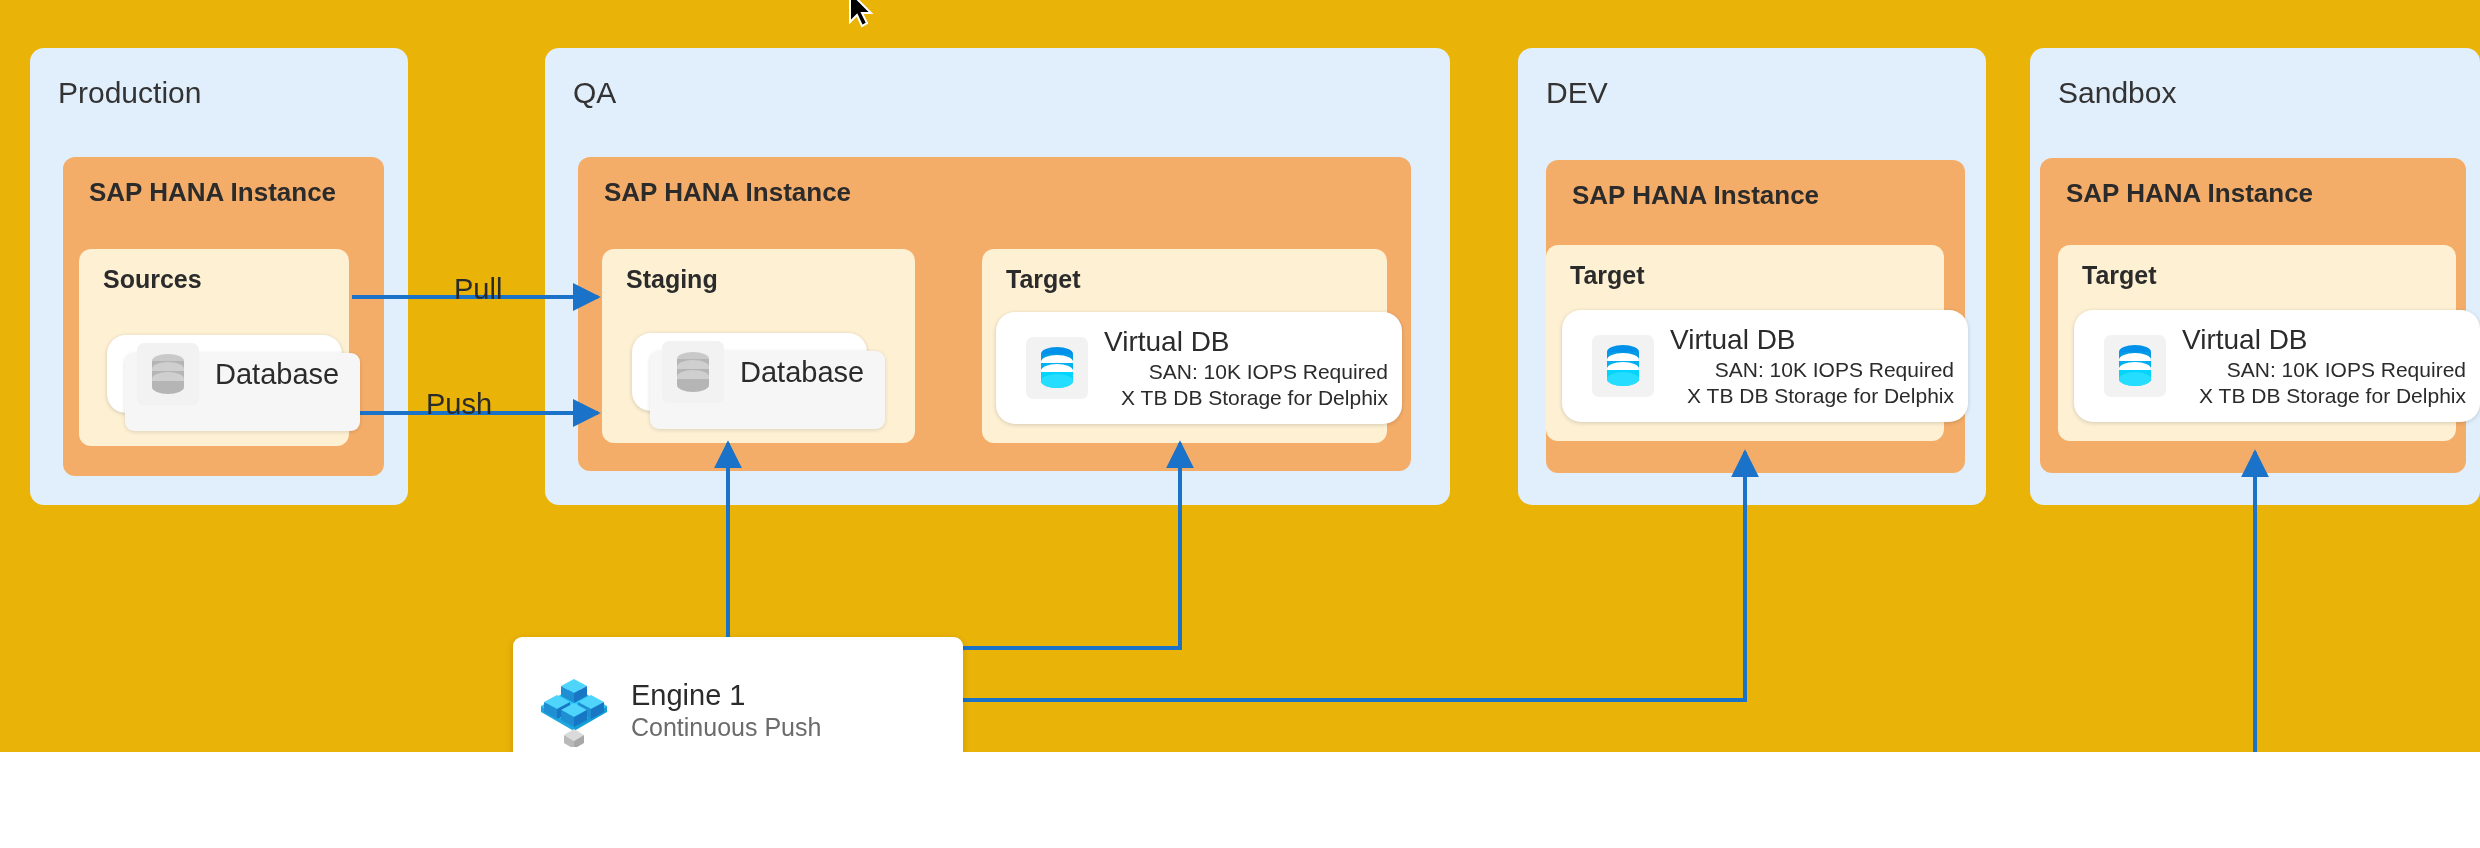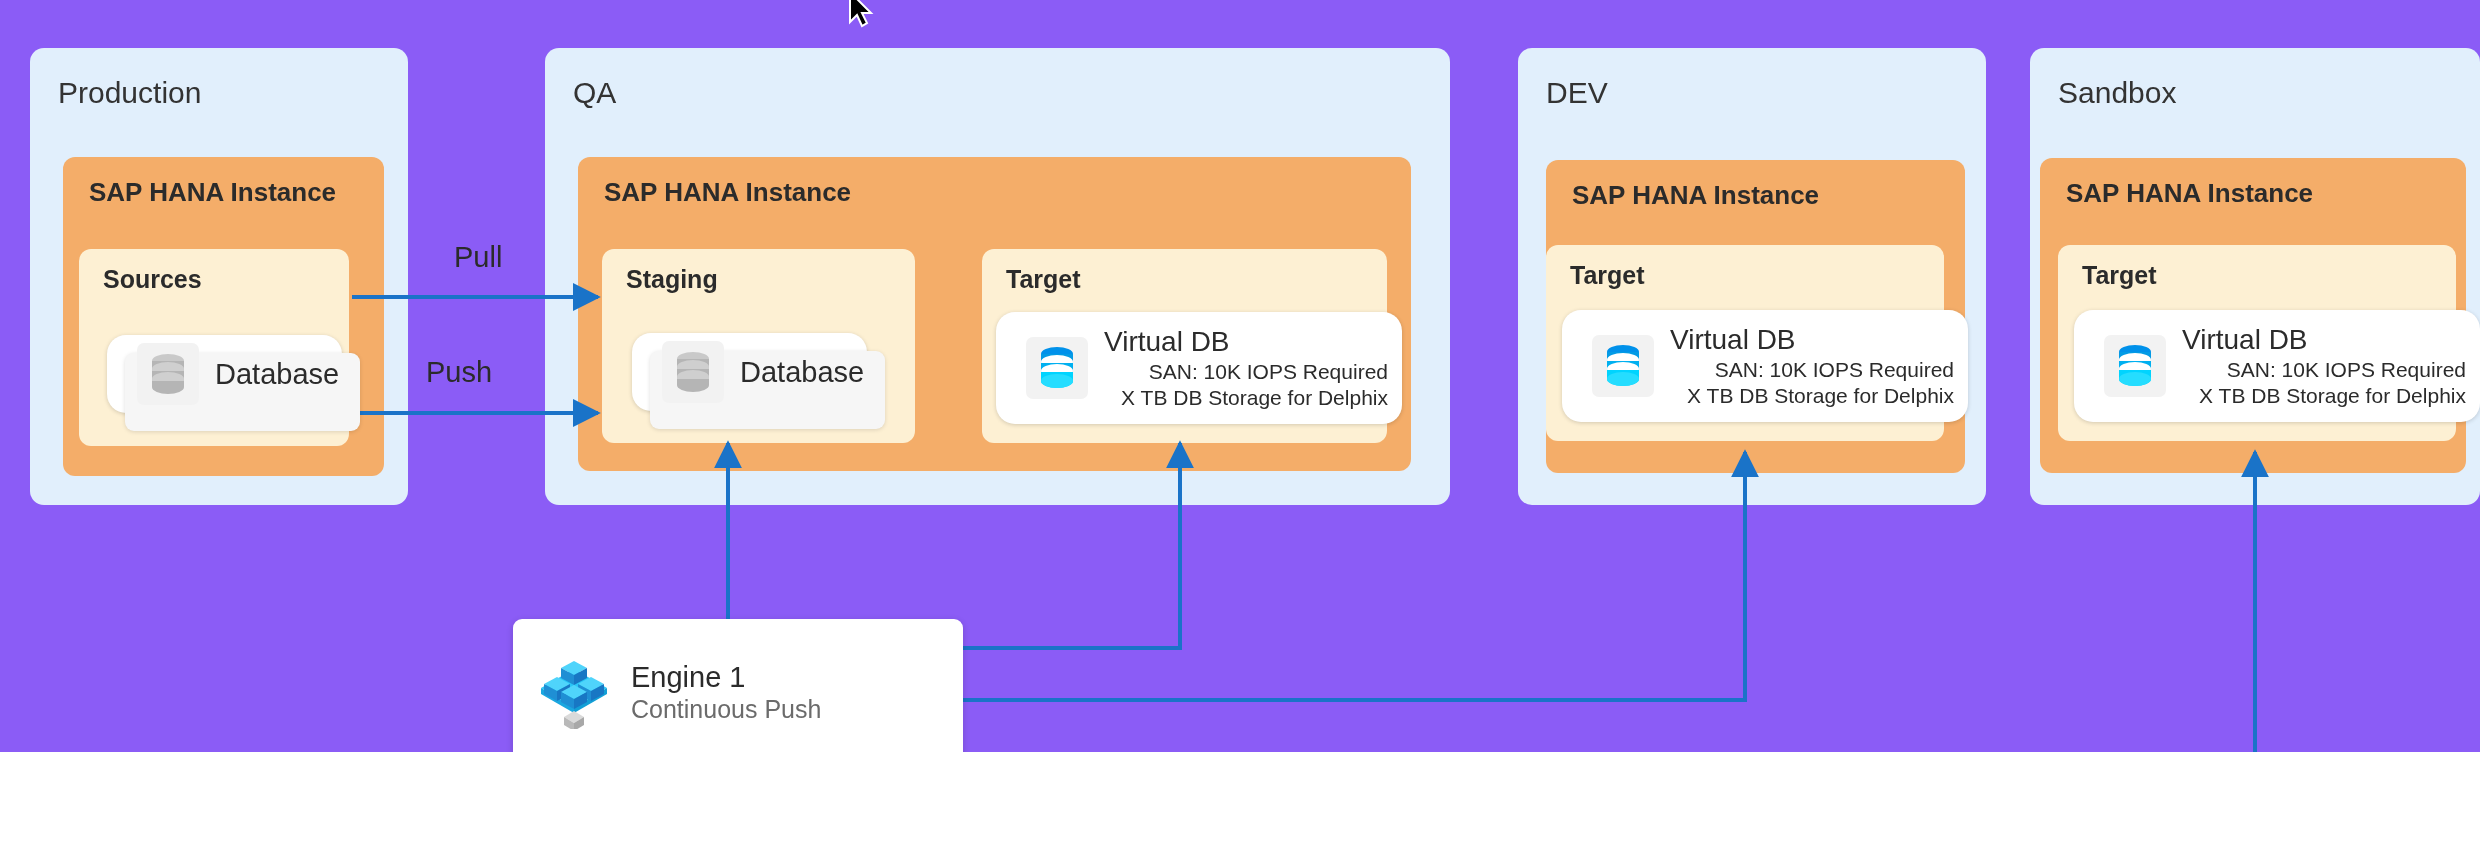--- a/index.html
+++ b/index.html
@@ -9,21 +9,21 @@
     background: #ffffff;
   }
   body {
     font-family: "Liberation Sans", sans-serif;
     -webkit-font-smoothing: antialiased;
   }
   #canvas {
     position: relative;
     width: 2480px;
     height: 752px;
-    background: #8b5cf6;
+    background: #eab308;
     overflow: hidden;
   }
 
   
   #connectors {
     position: absolute;
     left: 0;
     top: 0;
     width: 2480px;
     height: 848px;
@@ -165,20 +165,21 @@
   .engine-text { padding-left: 18px; }
 
   
   .flow-label {
     position: absolute;
     font-size: 29px;
     line-height: 34px;
     color: #2b2b2b;
     white-space: nowrap;
     z-index: 8;
+    margin-top: 32px;
   }
 
   
   #cursor {
     position: absolute;
     z-index: 50;
     pointer-events: none;
   }
 </style>
 </head>
@@ -346,21 +347,21 @@
         <ellipse cx="22" cy="37" rx="16" ry="7" fill="#25ddff"></ellipse>
       </svg>
     </div>
     <div class="card-text">
       <div class="card-title small">Virtual DB</div>
       <div class="card-sub">SAN: 10K IOPS Required</div>
       <div class="card-sub">X TB DB Storage for Delphix</div>
     </div>
   </div>
 
-  <div class="engine" style="left:513px; top:619px; width:450px; height:146px;">
+  <div class="engine" style="left:513px; top:637px; width:450px; height:146px;">
     <div class="engine-icon">
       <svg width="74" height="74" viewBox="0 0 74 74">
 
         <polygon points="37,14 70,33 37,52 4,33" fill="#29c5f6"></polygon>
         <polygon points="4,33 37,52 37,58 4,39" fill="#1ba7e0"></polygon>
         <polygon points="70,33 37,52 37,58 70,39" fill="#129fd6"></polygon>
 
         <polygon points="37,6 50,13 37,20 24,13" fill="#4fd4fb"></polygon>
         <polygon points="24,13 37,20 37,30 24,23" fill="#1f8fd4"></polygon>
         <polygon points="50,13 37,20 37,30 50,23" fill="#1877c4"></polygon>

